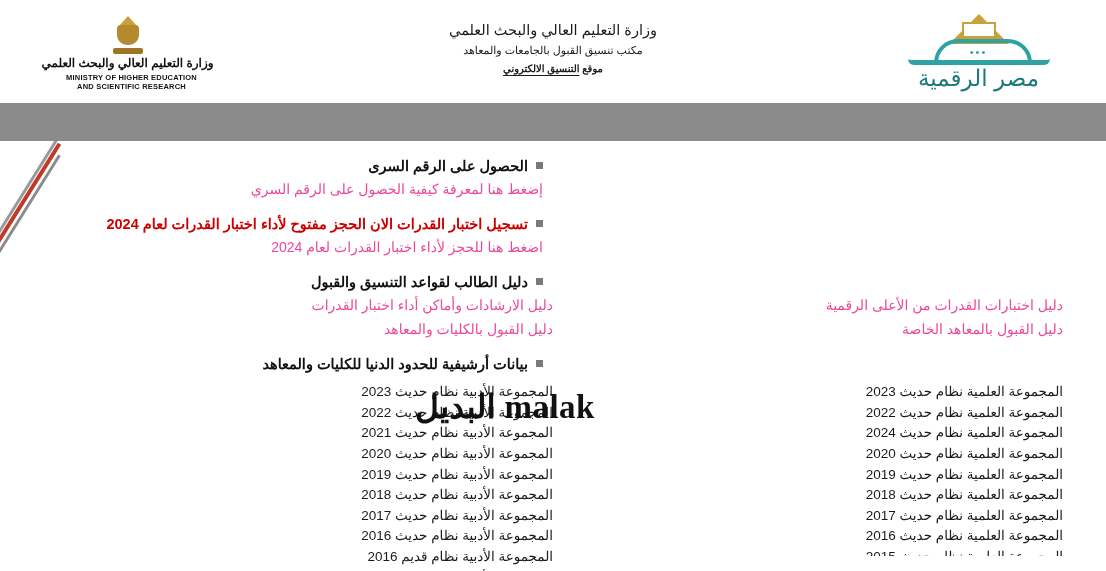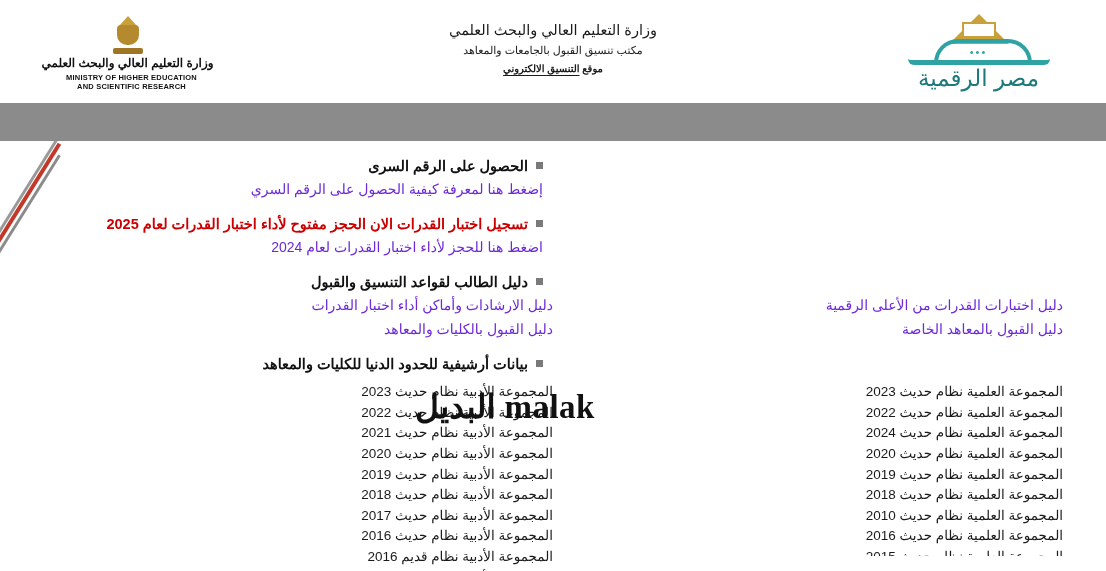--- a/index.html
+++ b/index.html
@@ -239,21 +239,21 @@
   }
   .b-title {
     font-size: 14.5px;
     font-weight: bold;
     color: #111;
     line-height: 1.6;
   }
   .b-title.red { color: #cc0000; }
   .sub-link {
     font-size: 14px;
-    color: #6d28d9;
+    color: #ec4899;
     line-height: 1.7;
     padding-right: 0;
   }
   .sub-link.block-right {
     text-align: right;
   }
   .pair-row {
     display: flex;
     justify-content: flex-start;
   }
@@ -366,21 +366,21 @@
         </div>
       </div>
 
       <div class="section-gap"></div>
 
       <div class="row">
         <div class="col"></div>
         <div class="col">
           <div class="bullet-line">
             <span class="bullet"></span>
-            <span class="b-title red">تسجيل اختبار القدرات  الان الحجز مفتوح لأداء اختبار القدرات لعام 2025</span>
+            <span class="b-title red">تسجيل اختبار القدرات  الان الحجز مفتوح لأداء اختبار القدرات لعام 2024</span>
           </div>
           <div class="sub-link block-right">اضغط هنا للحجز لأداء اختبار القدرات لعام 2024</div>
         </div>
       </div>
 
       <div class="section-gap"></div>
 
       <div class="row">
         <div class="col"></div>
         <div class="col">
@@ -422,21 +422,21 @@
       </div>
 
       <div class="archive">
         <div class="archive-col left">
           <div class="archive-item">المجموعة العلمية نظام حديث 2023</div>
           <div class="archive-item">المجموعة العلمية نظام حديث 2022</div>
           <div class="archive-item">المجموعة العلمية نظام حديث 2024</div>
           <div class="archive-item">المجموعة العلمية نظام حديث 2020</div>
           <div class="archive-item">المجموعة العلمية نظام حديث 2019</div>
           <div class="archive-item">المجموعة العلمية نظام حديث 2018</div>
-          <div class="archive-item">المجموعة العلمية نظام حديث 2010</div>
+          <div class="archive-item">المجموعة العلمية نظام حديث 2017</div>
           <div class="archive-item">المجموعة العلمية نظام حديث 2016</div>
           <div class="archive-item clip-last">المجموعة العلمية نظام حديث 2015</div>
         </div>
         <div class="archive-col">
           <div class="archive-item">المجموعة الأدبية نظام حديث 2023</div>
           <div class="archive-item">المجموعة الأدبية نظام حديث 2022</div>
           <div class="archive-item">المجموعة الأدبية نظام حديث 2021</div>
           <div class="archive-item">المجموعة الأدبية نظام حديث 2020</div>
           <div class="archive-item">المجموعة الأدبية نظام حديث 2019</div>
           <div class="archive-item">المجموعة الأدبية نظام حديث 2018</div>

